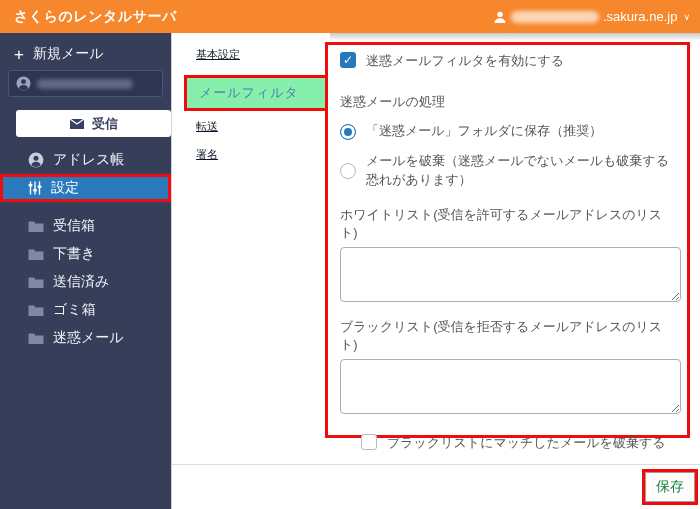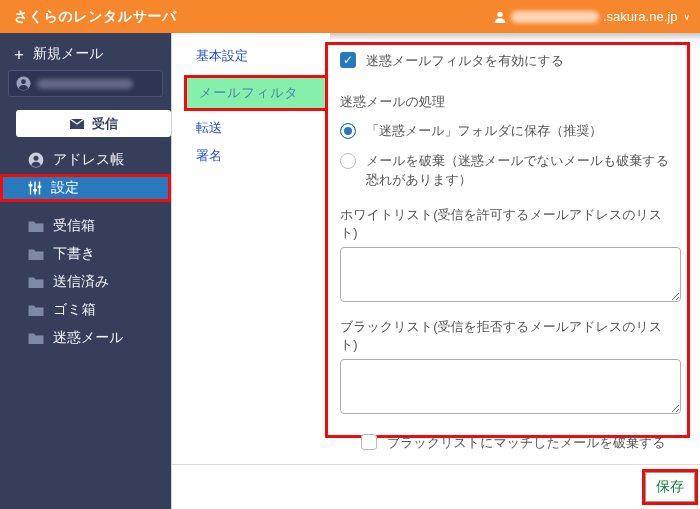--- a/index.html
+++ b/index.html
@@ -23,32 +23,32 @@
   .account-box { position:absolute; left:8px; top:37px; width:155px; height:27px; background:#2e3552; border:1px solid #4b5478; border-radius:3px; display:flex; align-items:center; gap:6px; padding:0 7px; cursor:pointer; }
   .acct-blur { width:96px; height:10px; border-radius:5px; background:rgba(140,146,175,.55); filter:blur(2px); }
   .receive-btn { position:absolute; left:16px; top:77px; width:155px; height:27px; background:#fff; border:none; border-radius:3px; display:flex; align-items:center; justify-content:center; gap:7px; color:#3a4160; font-size:13px; font-weight:600; cursor:pointer; }
   .addr-row { position:absolute; left:28px; top:118px; cursor:pointer; }
   .settings-row { position:absolute; left:0; top:141px; width:171px; height:28px; background:#2979bd; border:3px solid #ee0c0c; display:flex; align-items:center; gap:9px; padding-left:25px; color:#fff; font-size:14px; font-weight:400; cursor:pointer; }
   .folder-row { position:absolute; left:28px; cursor:pointer; }
   .icon { display:inline-flex; align-items:center; justify-content:center; flex:0 0 auto; }
 
   
   .menu-col { position:absolute; left:171px; top:33px; width:159px; height:476px; background:#fff; border-left:1px solid #cfd2d8; z-index:6; }
-  .menu-item { position:absolute; left:24px; font-size:13px; color:#1d4ed8; cursor:pointer; }
+  .menu-item { position:absolute; left:24px; font-size:11px; color:#0f172a; cursor:pointer;text-decoration:underline; }
   .menu-item-active-wrap { position:absolute; left:12px; top:42px; width:144px; border:3px solid #ee0c0c; cursor:pointer; }
   .menu-item-active { background:#86efac; color:#4d7ea8; font-size:13px; padding:6px 0 6px 12px; letter-spacing:1px; }
 
   
   .form-box { position:absolute; left:325px; top:42px; width:365px; height:396px; border:3px solid #ee0c0c; background:#fff; padding:7px 12px 0 12px; z-index:8; }
   .check-row { display:flex; align-items:flex-start; gap:10px; font-size:13px; color:#555; line-height:1.45; cursor:pointer; }
   .checkbox { width:16px; height:16px; border-radius:3px; flex:0 0 auto; margin-top:0; }
   .checkbox.checked { background:#2878bd; color:#fff; font-size:12px; font-weight:700; display:flex; align-items:center; justify-content:center; line-height:1; }
   .checkbox.unchecked { background:#fff; border:1px solid #b7bac0; }
   .section-label { margin-top:22px; font-size:13px; color:#555; }
-  .radio-row { display:flex; align-items:flex-start; gap:10px; margin-top:11px; font-size:13px; color:#555; line-height:1.45; cursor:pointer; }
+  .radio-row { display:flex; align-items:center; gap:10px; margin-top:11px; font-size:13px; color:#555; line-height:1.45; cursor:pointer; }
   .radio { width:16px; height:16px; border-radius:50%; flex:0 0 auto; margin-top:1px; }
   .radio.selected { background:#2878bd; box-shadow:inset 0 0 0 3px #fff; border:1px solid #2878bd; }
   .radio.unselected { background:#fff; border:1px solid #b7bac0; }
   .list-label { margin-top:17px; font-size:13px; color:#555; }
   .list-area { margin-top:5px; width:341px; height:55px; border:1px solid #a9adb5; border-radius:4px; resize:both; font-family:"Liberation Sans","DejaVu Sans",sans-serif; font-size:13px; padding:4px 6px; color:#333; }
   .last-check { margin-top:16px;padding-left:21px; }
 
   
   .footer-divider { position:absolute; left:171px; top:464px; width:529px; border-top:1px solid #ddd; z-index:6; }
   .save-wrap { position:absolute; right:2px; top:469px; border:3px solid #ee0c0c; z-index:20; }

